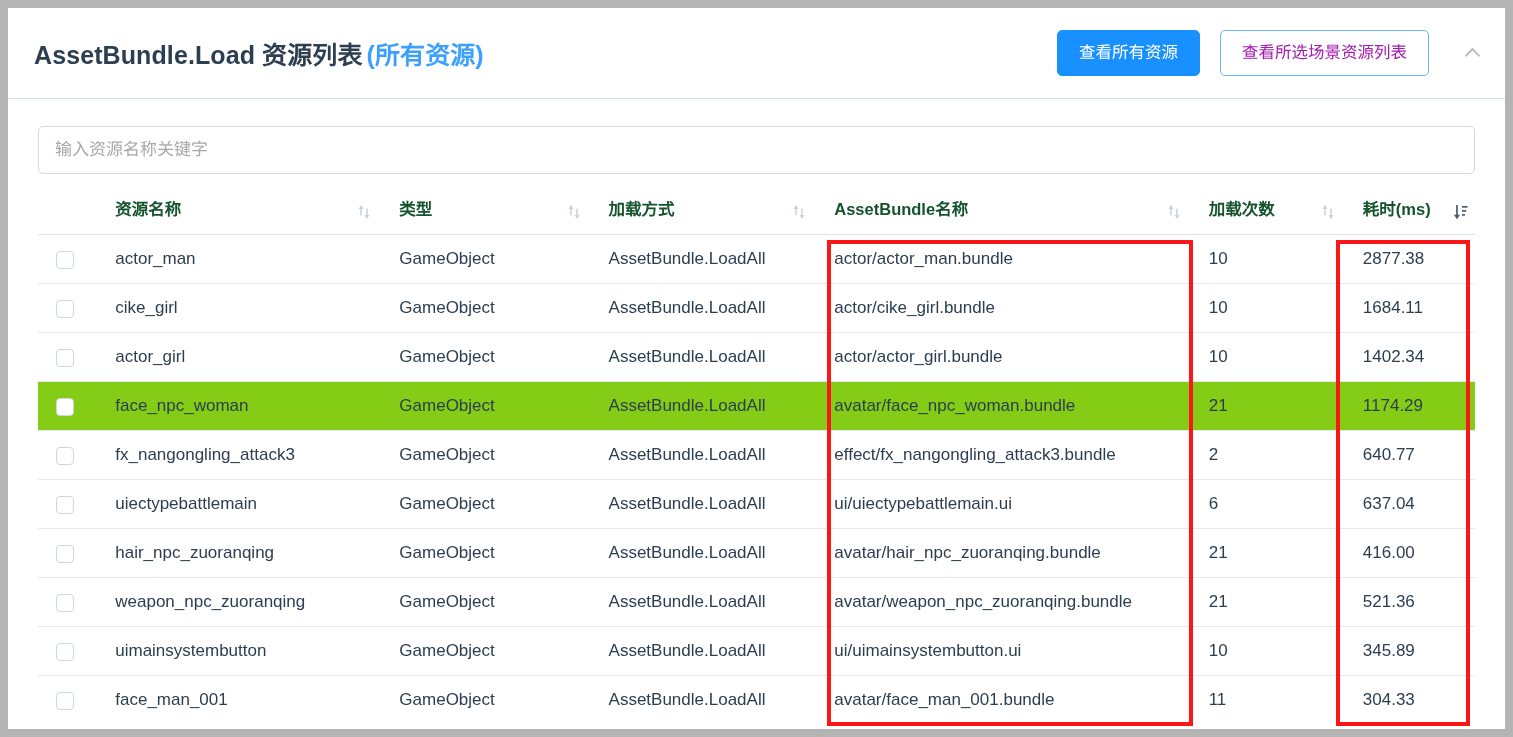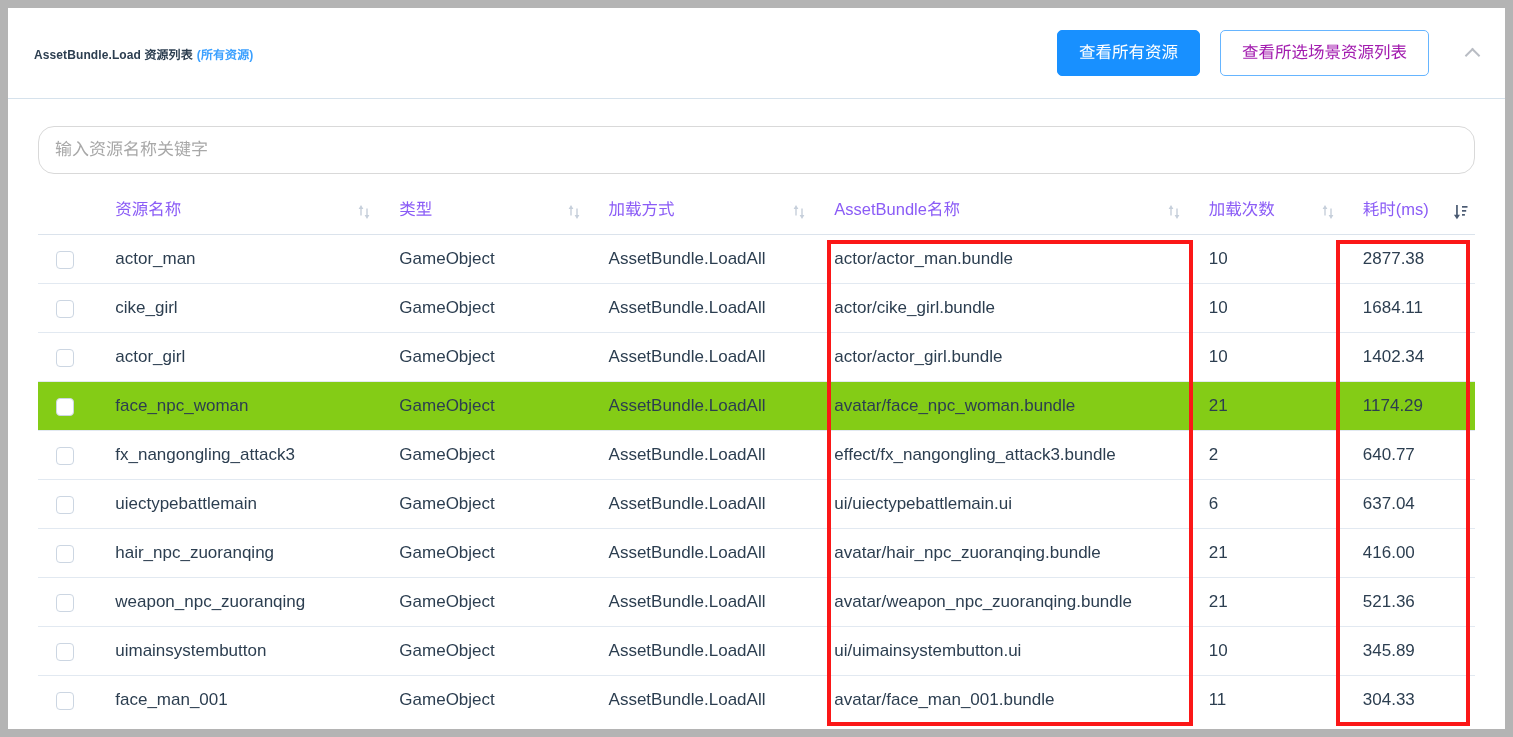--- a/index.html
+++ b/index.html
@@ -32,21 +32,21 @@
   .panel-header {
     position: relative;
     height: 91px;
     border-bottom: 1px solid #d6e2ec;
     display: flex;
     align-items: center;
     padding: 0 18px 0 26px;
   }
 
   .panel-title {
-    font-size: 12px;
+    font-size: 25px;
     font-weight: bold;
     color: #2c3e50;
     letter-spacing: .1px;
     white-space: nowrap;
   }
   .panel-title .sub {
     color: #3ba0ff;
     font-weight: bold;
     margin-left: 4px;
   }
@@ -100,21 +100,21 @@
 
   
   .panel-body {
     padding: 27px 30px 0 30px;
   }
 
   .search-input {
     width: 100%;
     height: 48px;
     border: 1px solid #d9d9d9;
-    border-radius: 16px;
+    border-radius: 5px;
     padding: 0 16px;
     font-size: 17px;
     font-family: "Liberation Sans", "DejaVu Sans", sans-serif;
     color: #2c3e50;
     background: #fff;
     outline: none;
   }
   .search-input::placeholder { color: #a8a8a8; }
 
   
@@ -126,23 +126,23 @@
   table.data-table {
     width: 100%;
     border-collapse: collapse;
     table-layout: fixed;
     font-size: 17px;
     color: #2c3e50;
   }
 
   table.data-table th {
     text-align: left;
-    font-weight: normal;
+    font-weight: bold;
     font-size: 16.5px;
-    color: #8b5cf6;
+    color: #14532d;
     padding: 0 0 14px 0;
     vertical-align: bottom;
     border-bottom: 1px solid #dbe3ec;
     position: relative;
   }
   table.data-table td {
     padding: 0;
     height: 49px;
     border-bottom: 1px solid #e2e9f1;
     vertical-align: middle;

